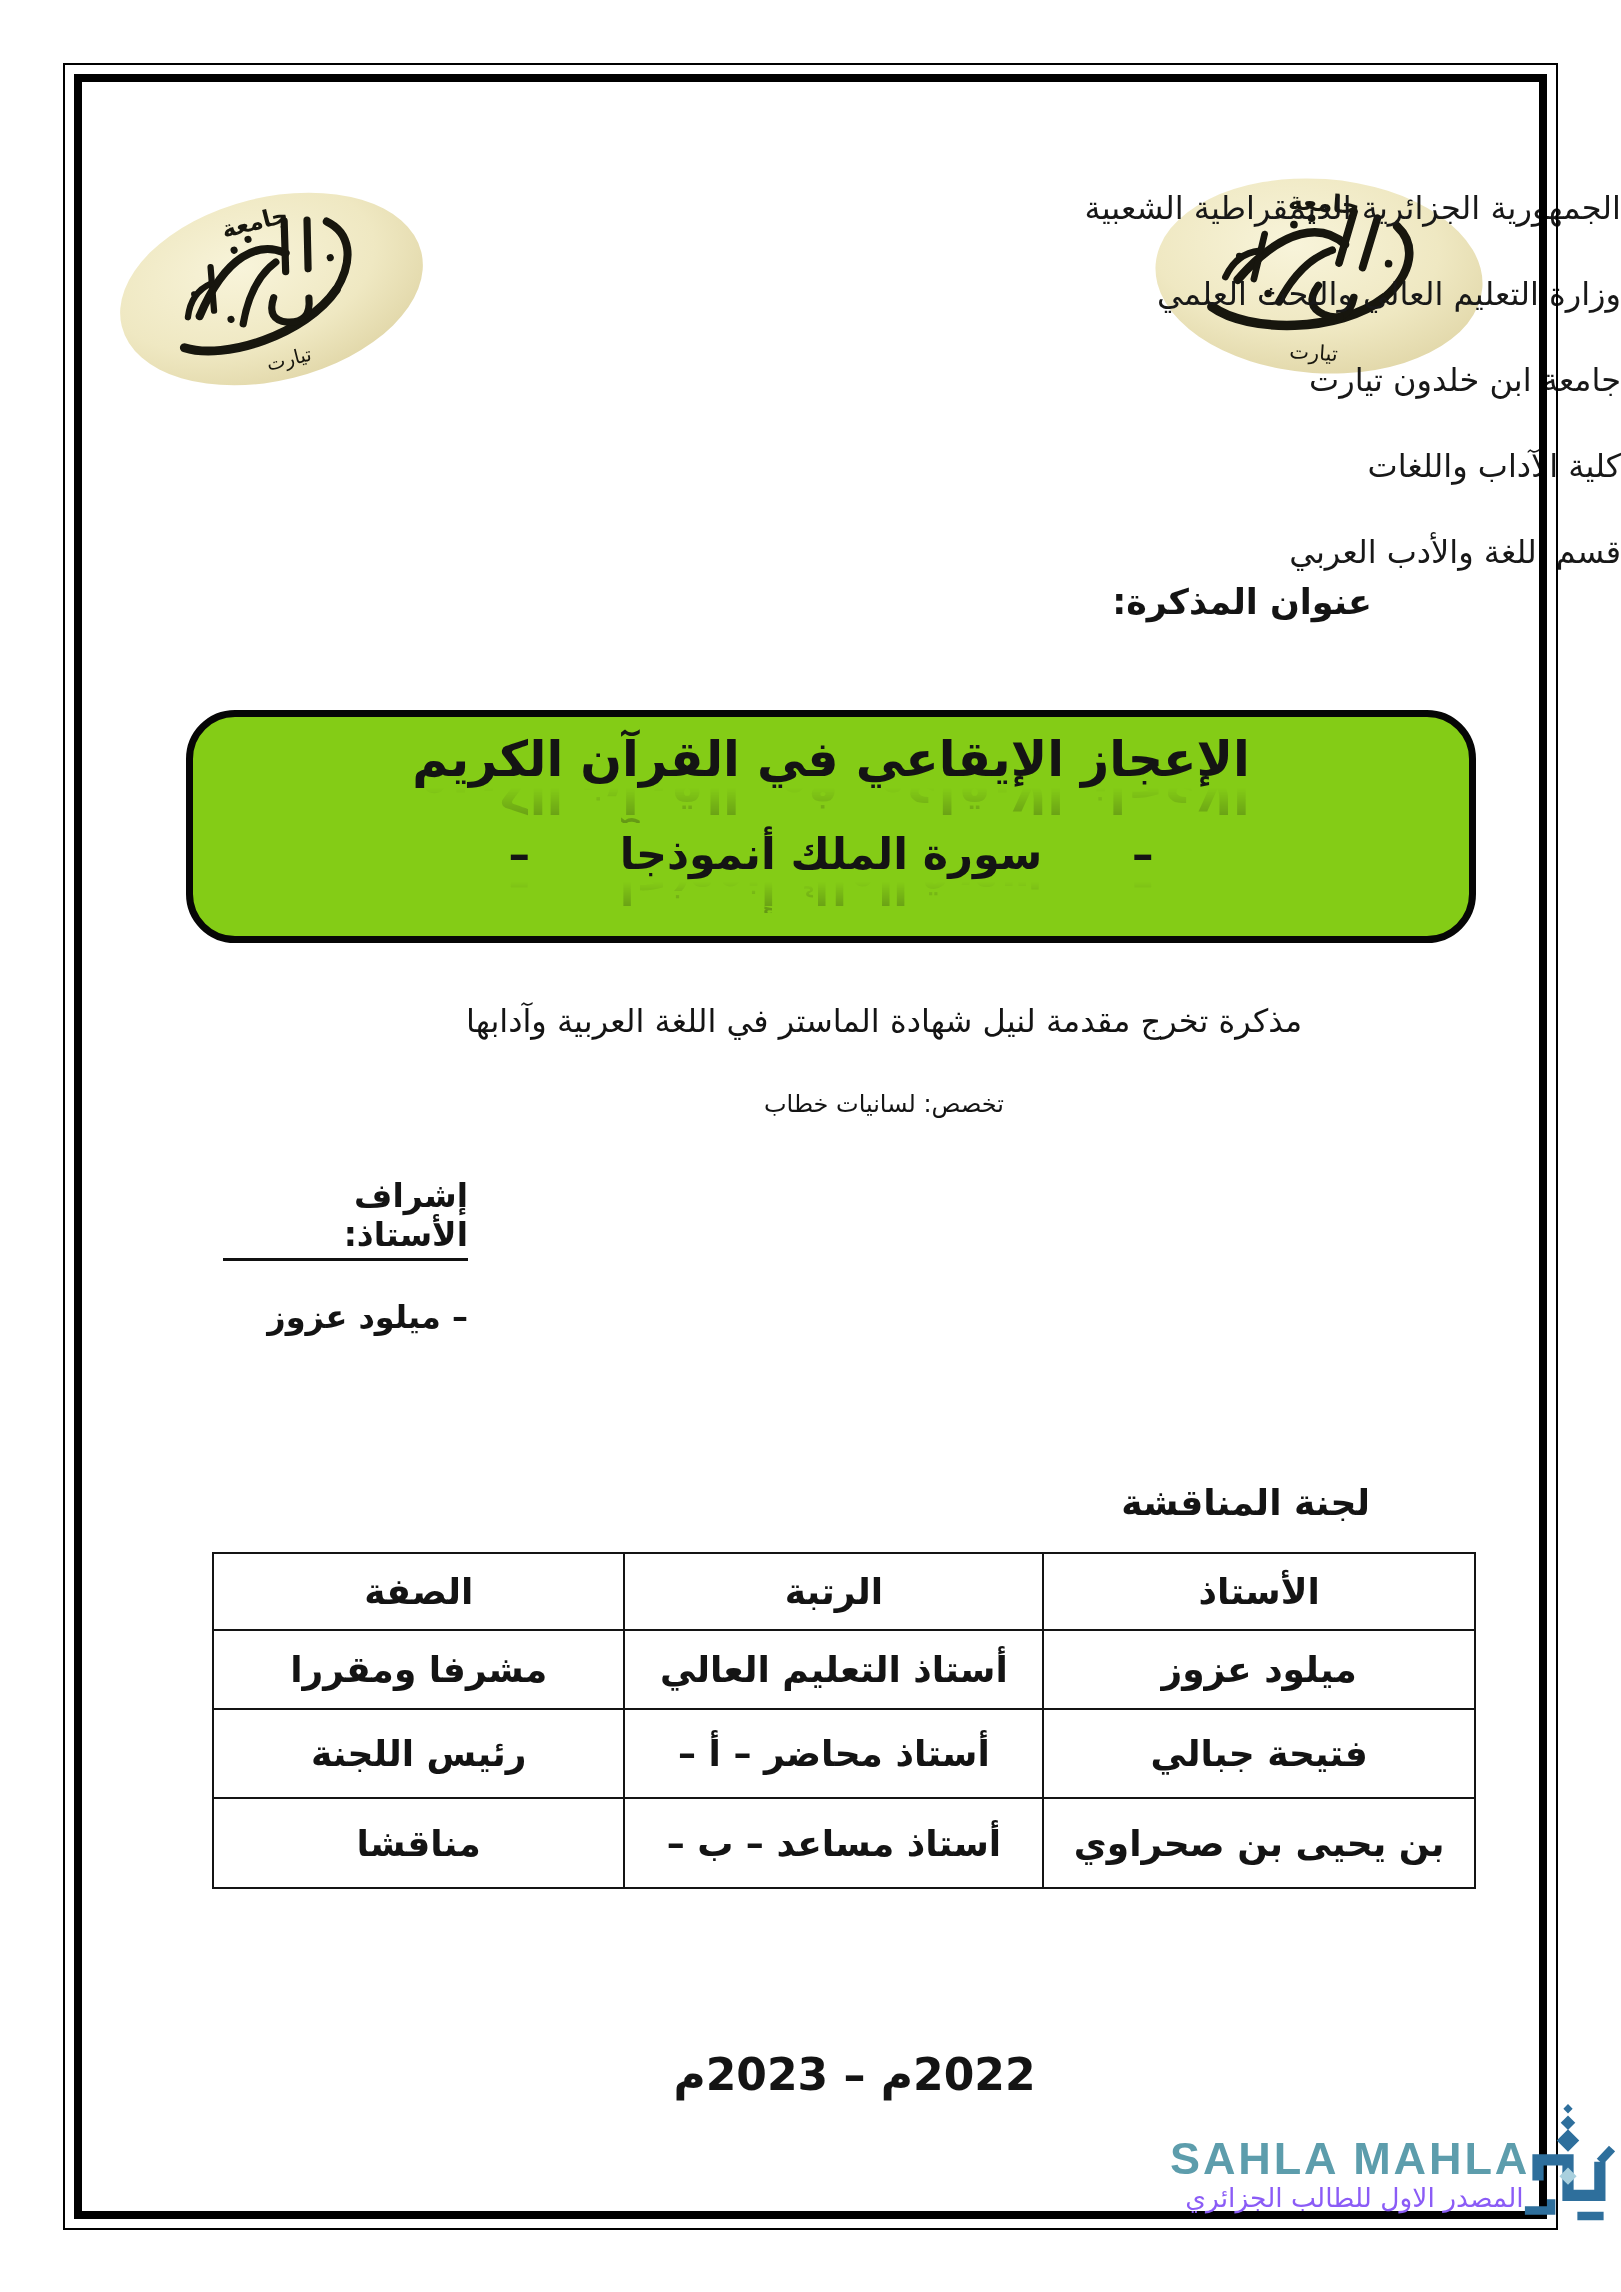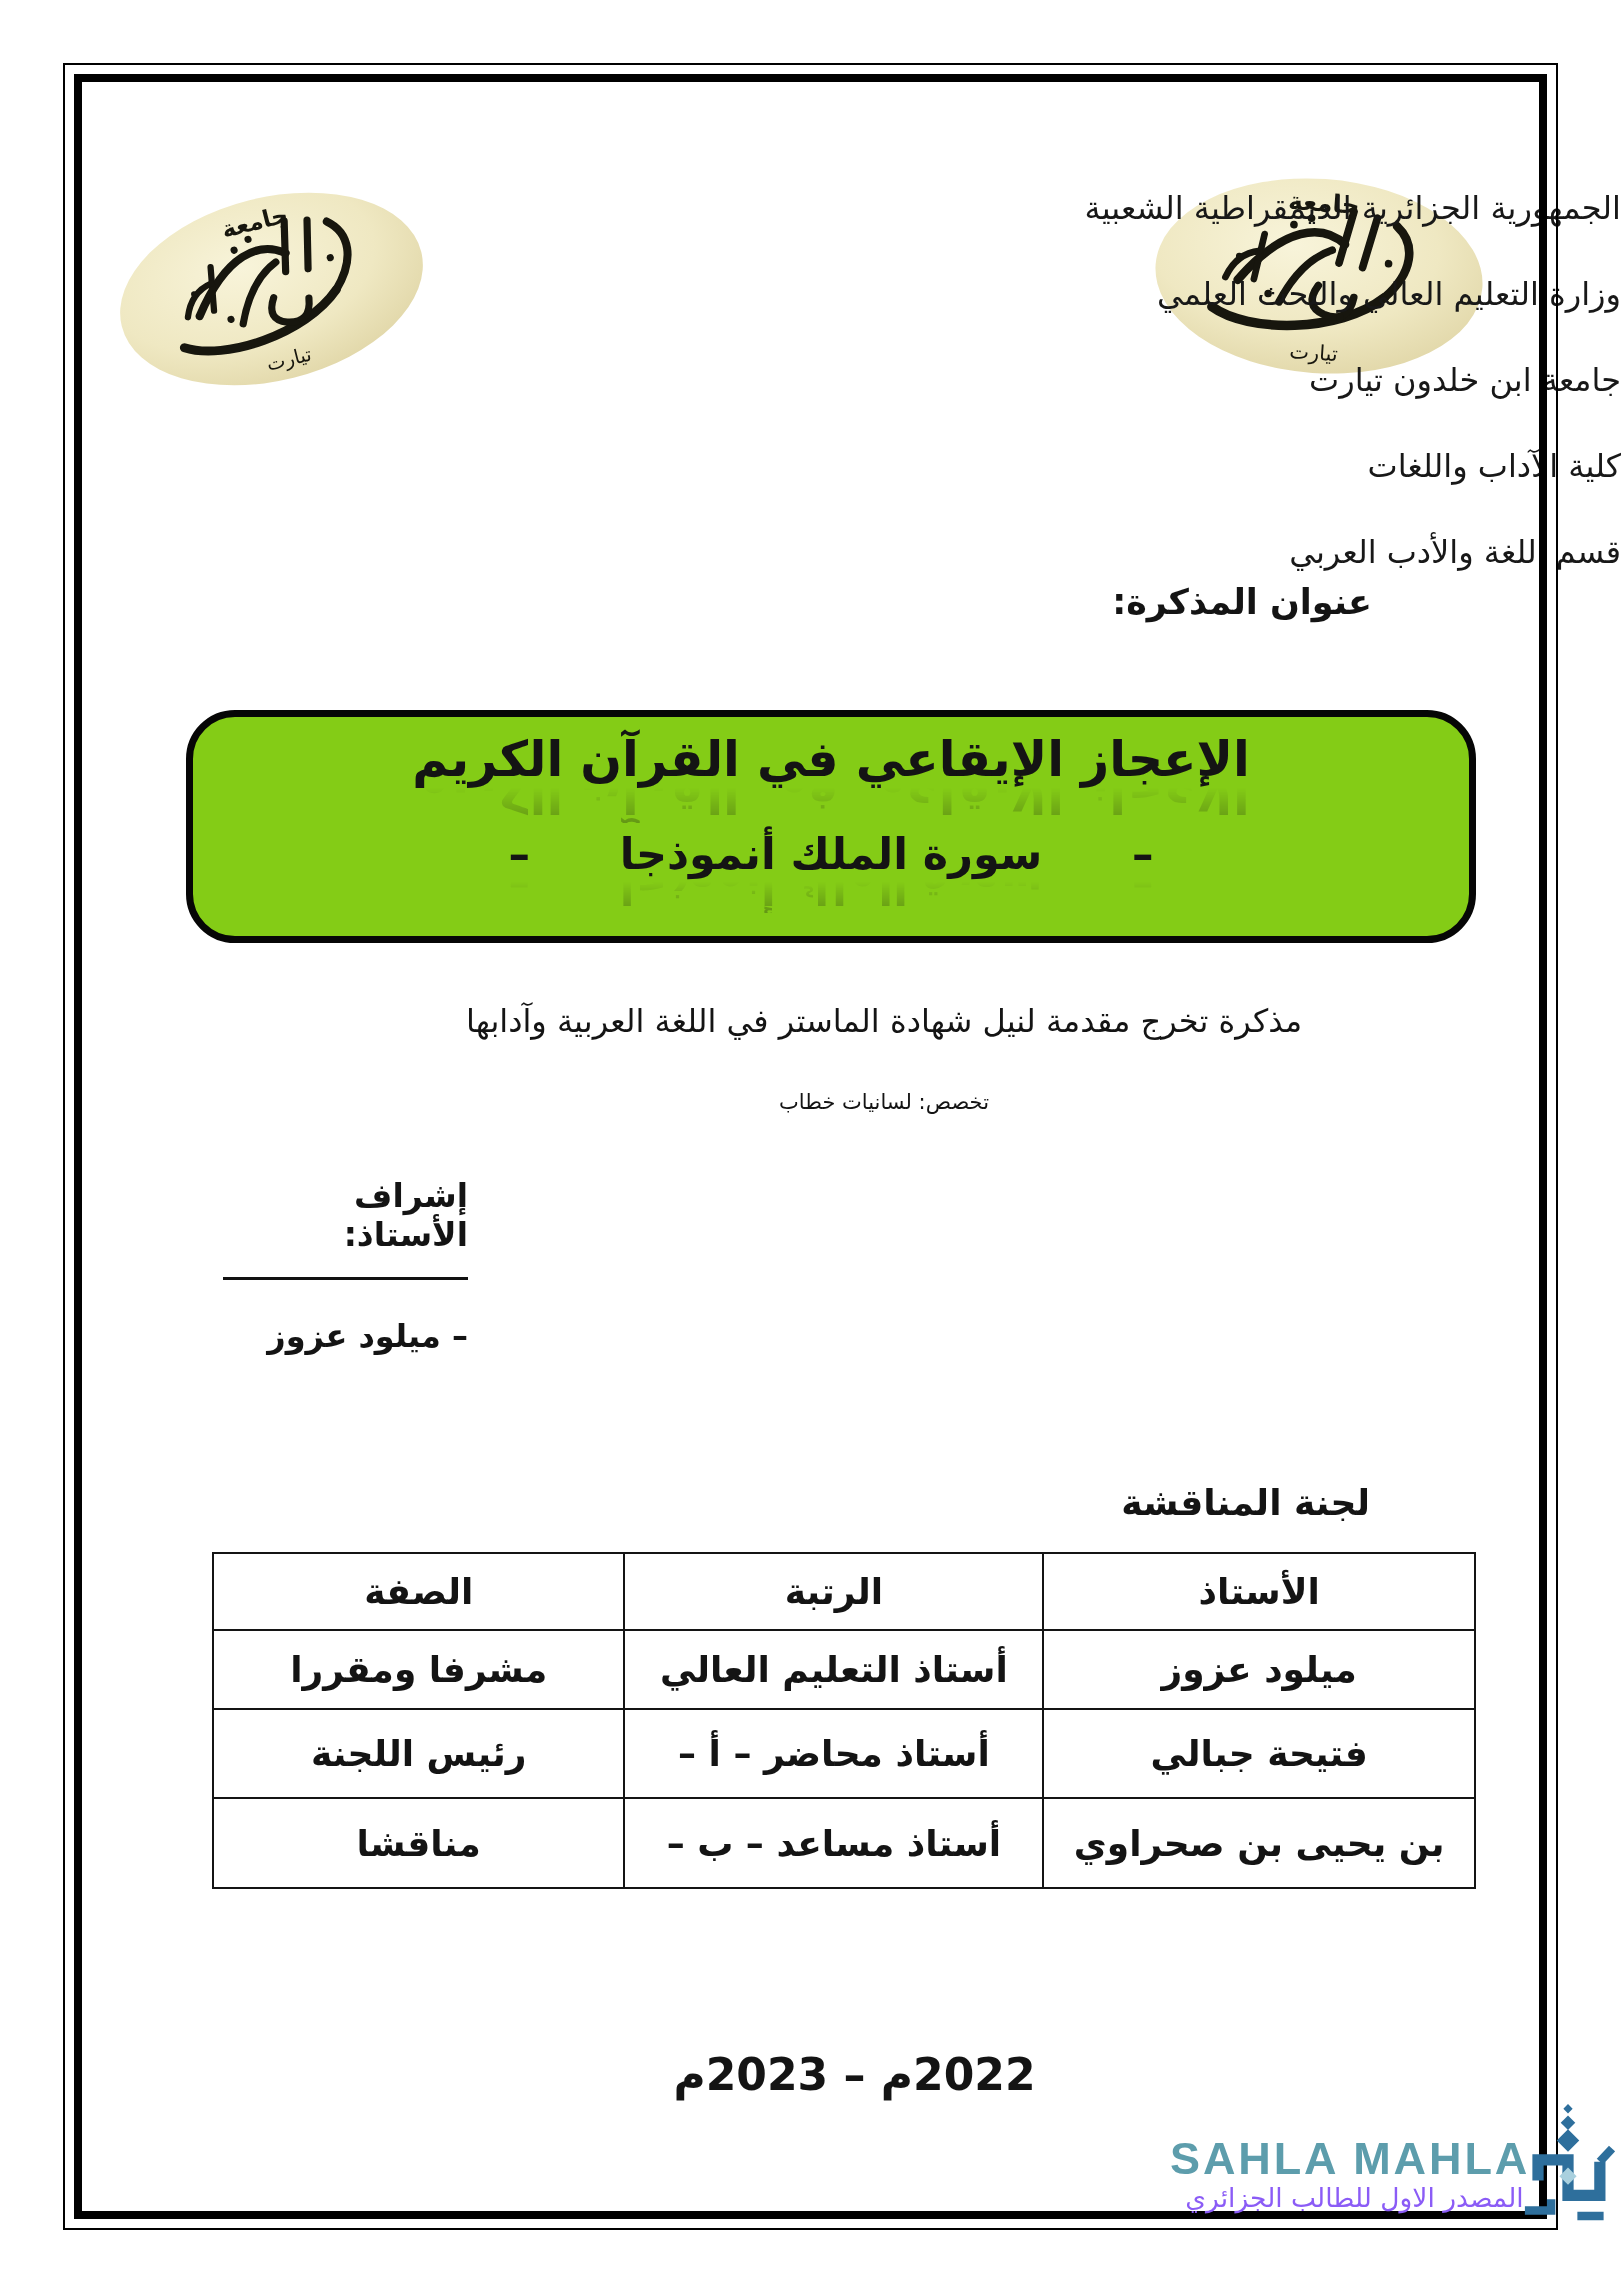--- a/index.html
+++ b/index.html
@@ -36,27 +36,27 @@
     transform:scaleY(-1); opacity:.30; margin-top:-21.6px; filter:blur(0.6px);
     -webkit-mask-image:linear-gradient(to bottom, rgba(0,0,0,.95), transparent 62%);
             mask-image:linear-gradient(to bottom, rgba(0,0,0,.95), transparent 62%);
   }
   .refl2{margin-top:-17.6px;}
 
   
   .memo-desc{position:absolute; top:1002px; left:0; right:0; padding-left:147px; box-sizing:border-box;
     text-align:center; font-size:32px; z-index:3;}
   .specialty{position:absolute; top:1090px; left:0; right:0; padding-left:147px; box-sizing:border-box;
-    text-align:center; font-size:21px; z-index:3;}
+    text-align:center; font-size:24px; z-index:3;}
 
   
   .students-block{position:absolute; top:1176px; right:255px; text-align:right; z-index:3;}
   .supervisor-block{position:absolute; top:1176px; left:223px; width:245px; text-align:right; z-index:3;}
   .section-heading{display:inline-block; font-size:33px; font-weight:bold;
-    border-bottom:3.9px solid #111; padding-bottom:23px;}
+    border-bottom:3.9px solid #111; padding-bottom:4px;}
   .student-list{margin-top:33px;}
   .student-row{display:flex; align-items:center; gap:54px; height:41px; margin-bottom:35px; justify-content:flex-start;}
   .student-name{font-size:31px;}
   .pen-icon{width:43px; height:33px; flex:0 0 auto;}
   .supervisor-name{margin-top:37px; font-size:32px; font-weight:bold;}
 
   
   .committee-heading{position:absolute; top:1482px; right:251px; font-size:36px; font-weight:bold; z-index:3;}
   .committee-table-wrap{position:absolute; left:212px; top:1552px; width:1264px; z-index:3;}
   table.committee{width:100%; border-collapse:collapse; border:2.9px solid #141414;}

